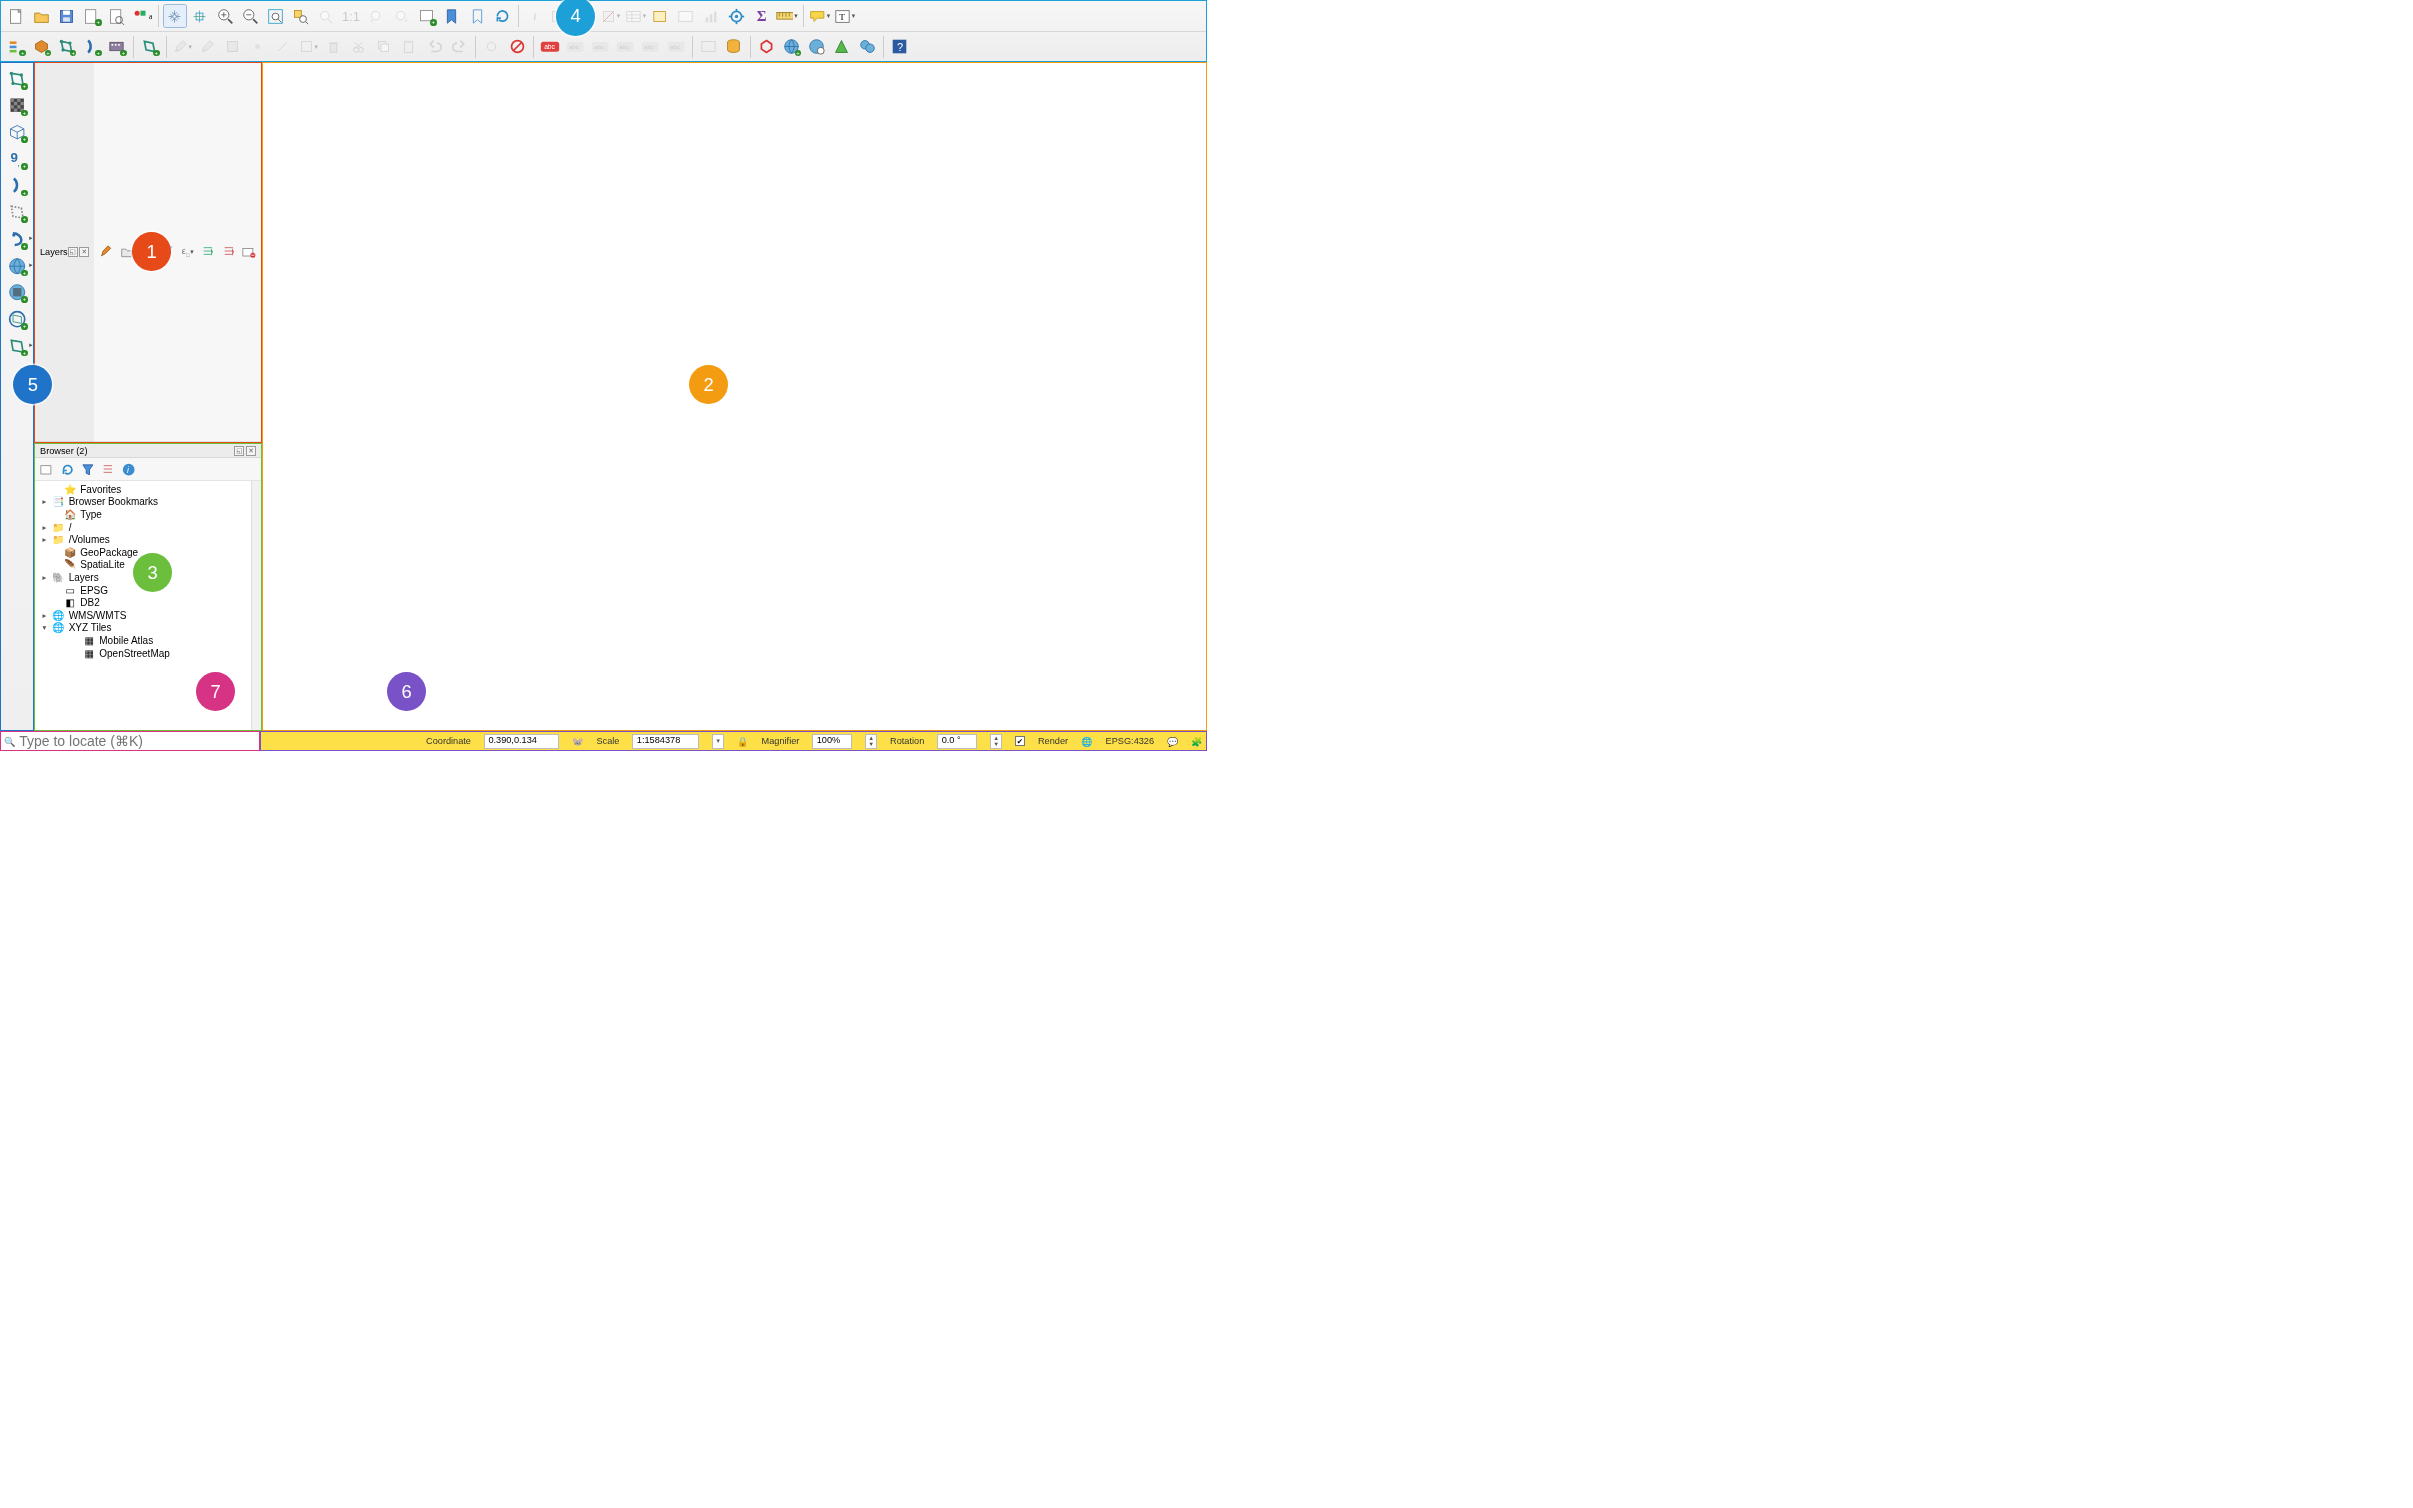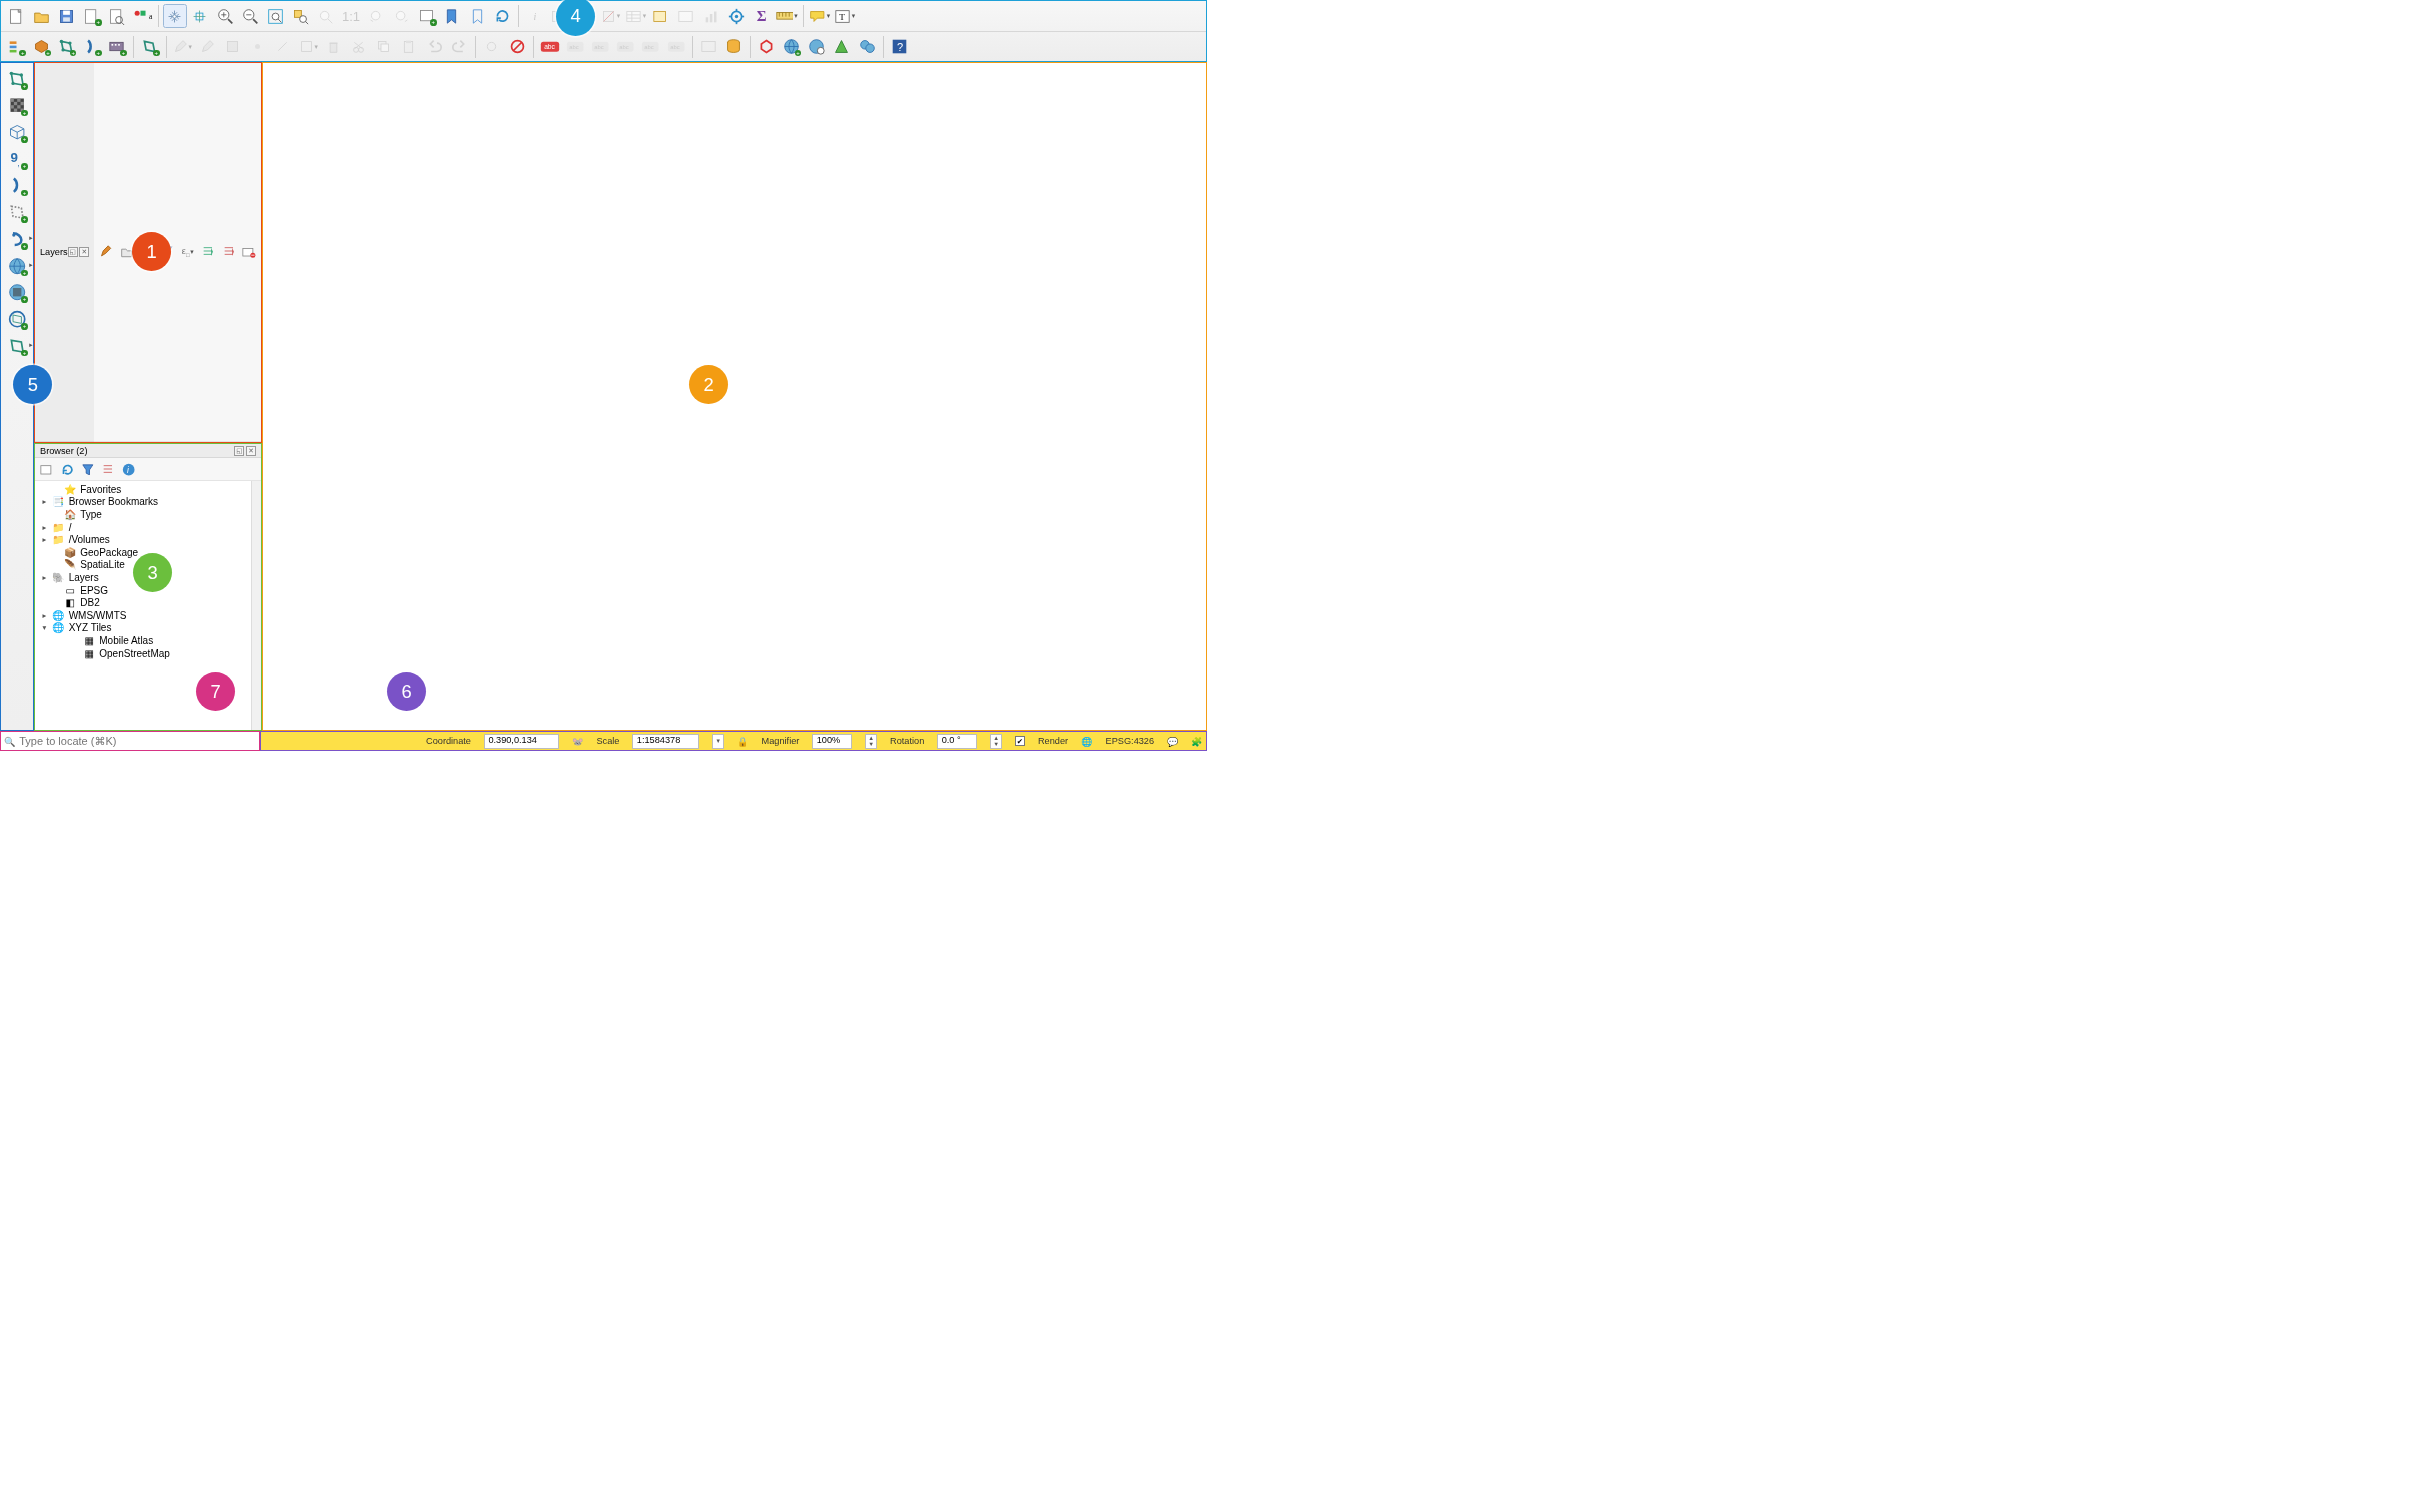--- a/index.html
+++ b/index.html
@@ -124,21 +124,21 @@
   }
   .locator-box{
     width:260px;
     border:1.7px solid #d63384;
     display:flex; align-items:center;
     background:#fff;
     padding:0 3.4px;
     gap:3.4px;
   }
   .locator-box input{
-    border:none; outline:none; width:151px; font-size:11px; color:#666; background:transparent;
+    border:none; outline:none; width:151px; font-size:14px; color:#666; background:transparent;
   }
   .status-rest{
     flex:1;
     border:1.7px solid #7a52c7;
     display:flex; align-items:center; justify-content:flex-end;
     gap:13px; padding:0 3px;
     background:#fde047;
   }
   .sb-label{color:#333;}
   .sb-field{

